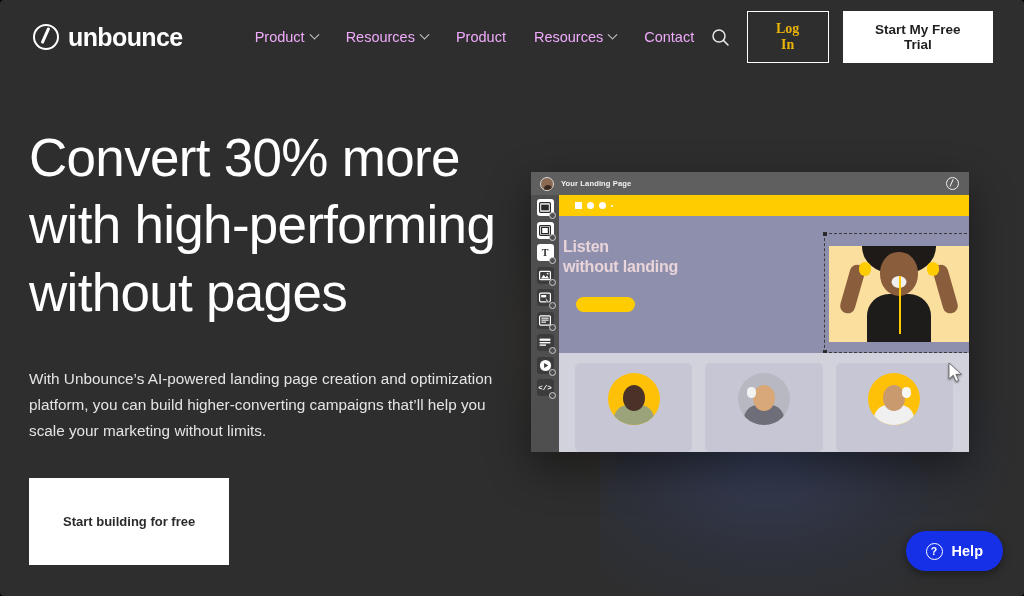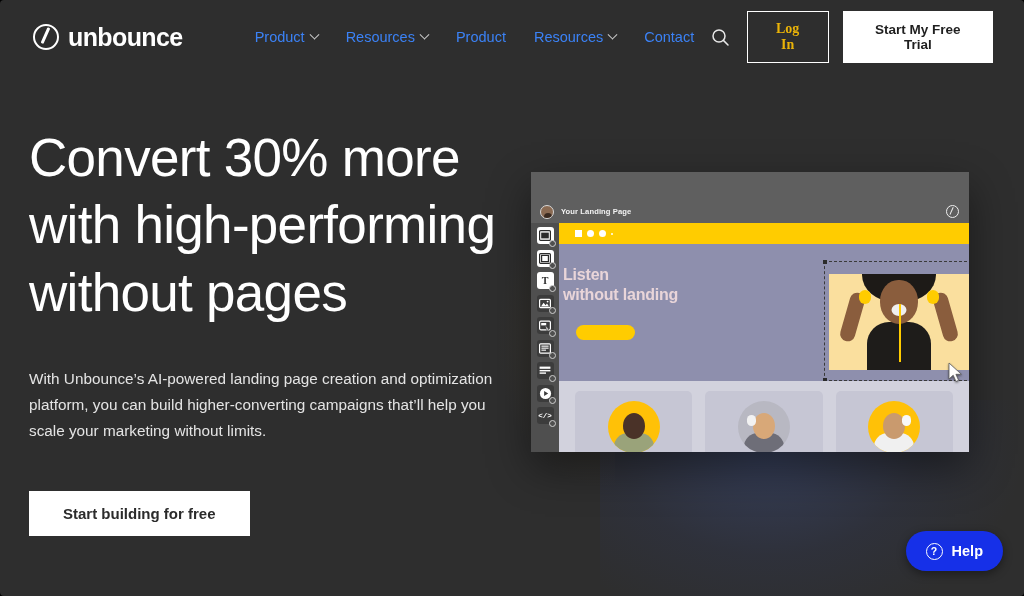--- a/index.html
+++ b/index.html
@@ -53,21 +53,21 @@
     transform:rotate(24deg);
     border-radius:1px;
   }
   .logo-text {
     color:#ffffff; font-size:25px; font-weight:bold;
     letter-spacing:-0.6px;
   }
 
   .nav-links { display:flex; align-items:center; margin-left:58px; gap:0; }
   .nav-link {
-    color:#3b82f6; font-size:14.5px;
+    color:#f0abfc; font-size:14.5px;
     padding:6px 14px; cursor:pointer;
     display:flex; align-items:center; gap:6px;
     white-space:nowrap;
   }
   .chev {
     display:inline-block; width:7px; height:7px;
     border-right:1.4px solid #cfcfcf; border-bottom:1.4px solid #cfcfcf;
     transform:rotate(45deg) translate(-2px,-2px);
   }
 
@@ -102,42 +102,41 @@
     letter-spacing:-0.7px;
   }
   .subcopy {
     margin-top:40px;
     color:#e4e4e4;
     font-size:15.3px;
     line-height:1.72;
     width:470px;
   }
   .btn-build {
-    margin-top:46px;
+    margin-top:33px;
     display:inline-block;
     background:#ffffff; color:#2b2b2b;
-    font-size:15px; font-weight:bold;
-    padding:14px 34px;
+    font-size:13px; font-weight:bold;
+    padding:36px 34px;
     cursor:pointer; border:none;
     font-family:"Liberation Sans", sans-serif;
   }
 
   
   .mockup {
     position:absolute; left:531px; top:172px;
     width:438px; height:280px;
     background:#5f5f5f;
     box-shadow:0 16px 40px rgba(0,0,0,0.45);
     overflow:hidden;
   }
   .mock-topbar {
     height:23px; background:#5f5f5f;
     display:flex; align-items:center; padding:0 9px;
     position:relative;
-    margin-top:28px;
   }
   .mock-avatar {
     width:14px; height:14px; border-radius:50%;
     background:#8a6a52; flex:0 0 auto;
     border:1px solid #d8d8d8;
     overflow:hidden; position:relative;
   }
   .mock-avatar:after {
     content:""; position:absolute; left:3px; top:7px;
     width:8px; height:8px; border-radius:50% 50% 0 0; background:#3a2a20;

